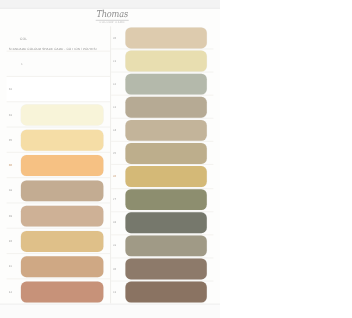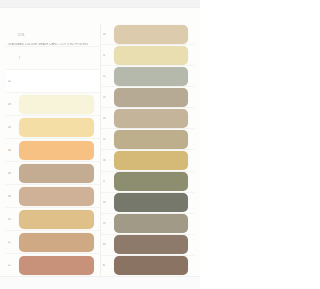--- a/index.html
+++ b/index.html
@@ -140,20 +140,25 @@
   }
   .blank-cell { background: #ffffff; }
 </style>
 </head>
 <body>
 
 <div class="page">
 
   <div class="edge-top"></div>
 
+  <div class="logo-wrap">
+    <div class="logo-script">Thomas</div>
+    <div class="logo-rule"></div>
+    <div class="logo-sub">COLOUR CARD</div>
+  </div>
 
   <div class="grid">
 
     <div class="col col-left">
 
       <div class="cell">
         <div class="hdr-title">COL</div>
       </div>
 
       <div class="cell">

